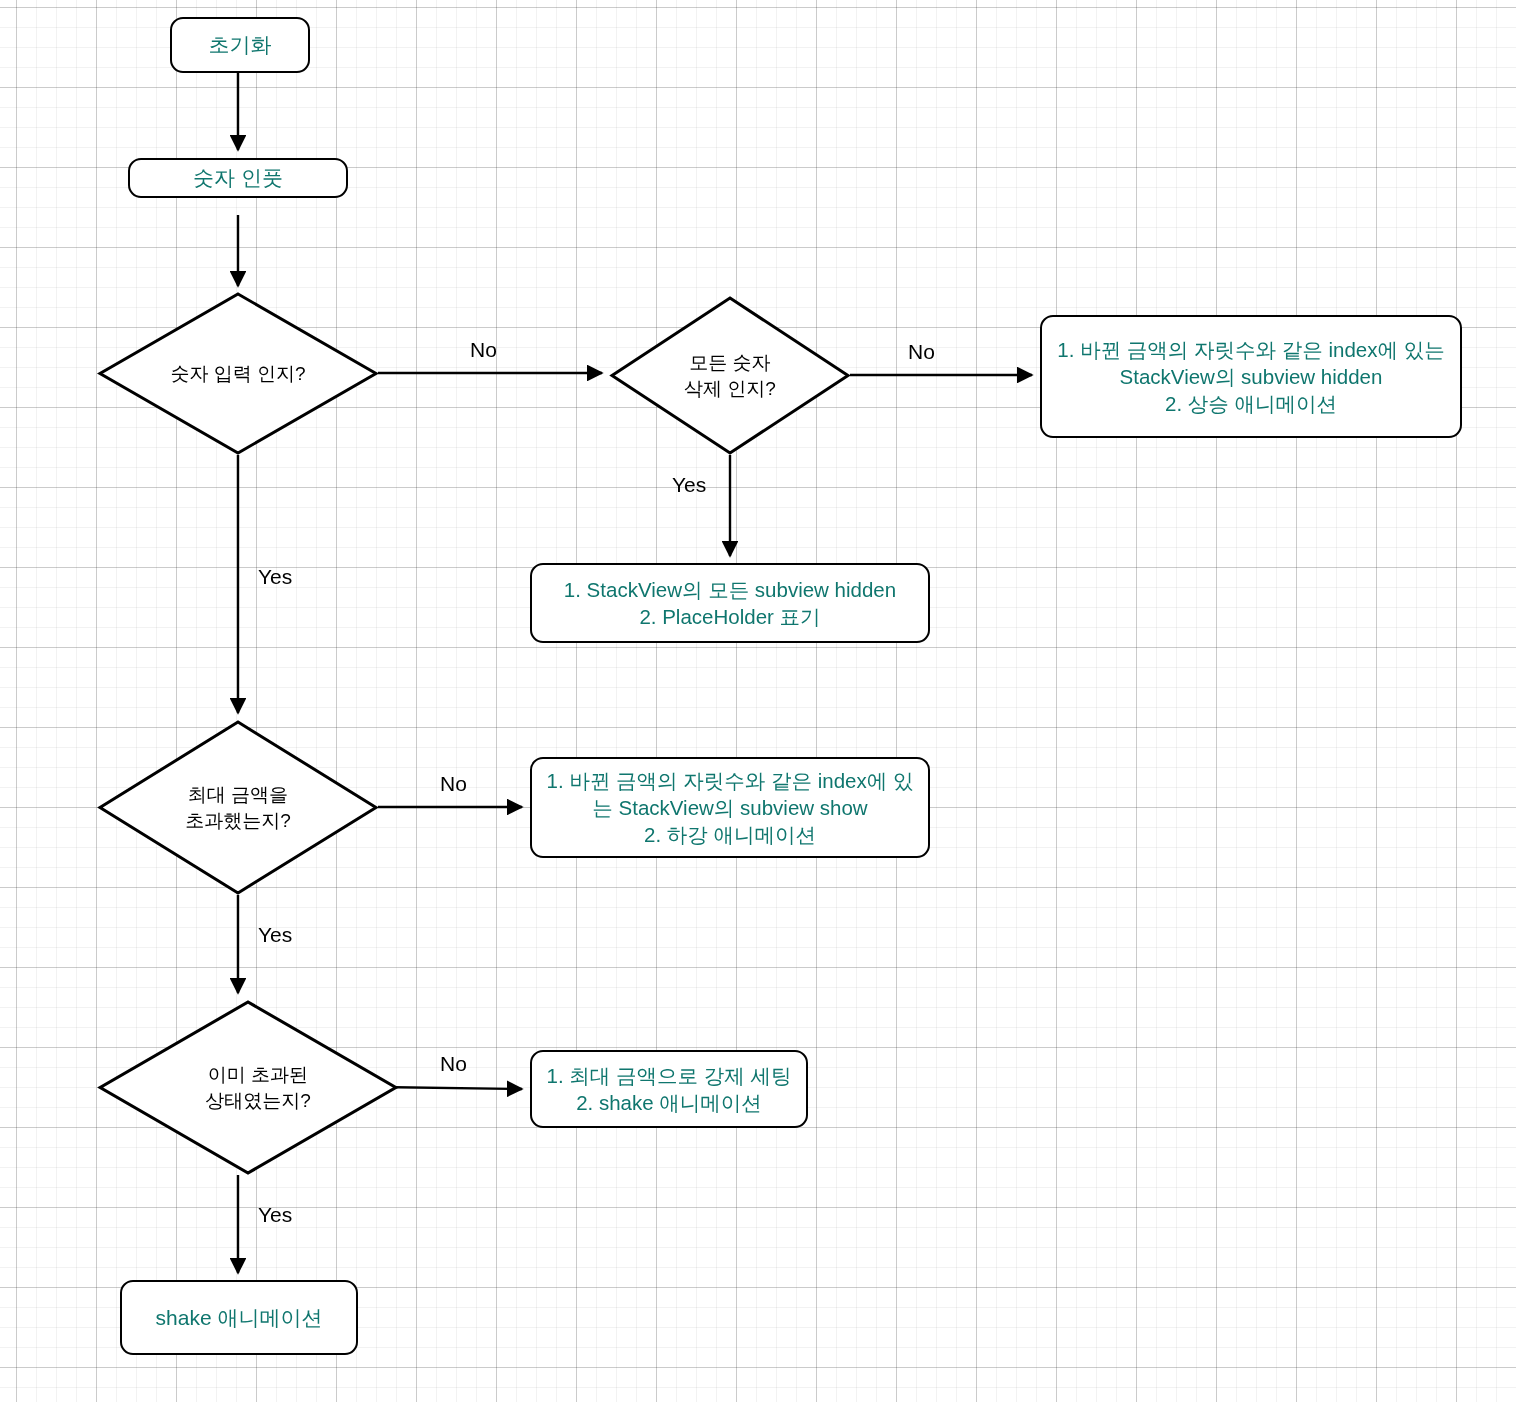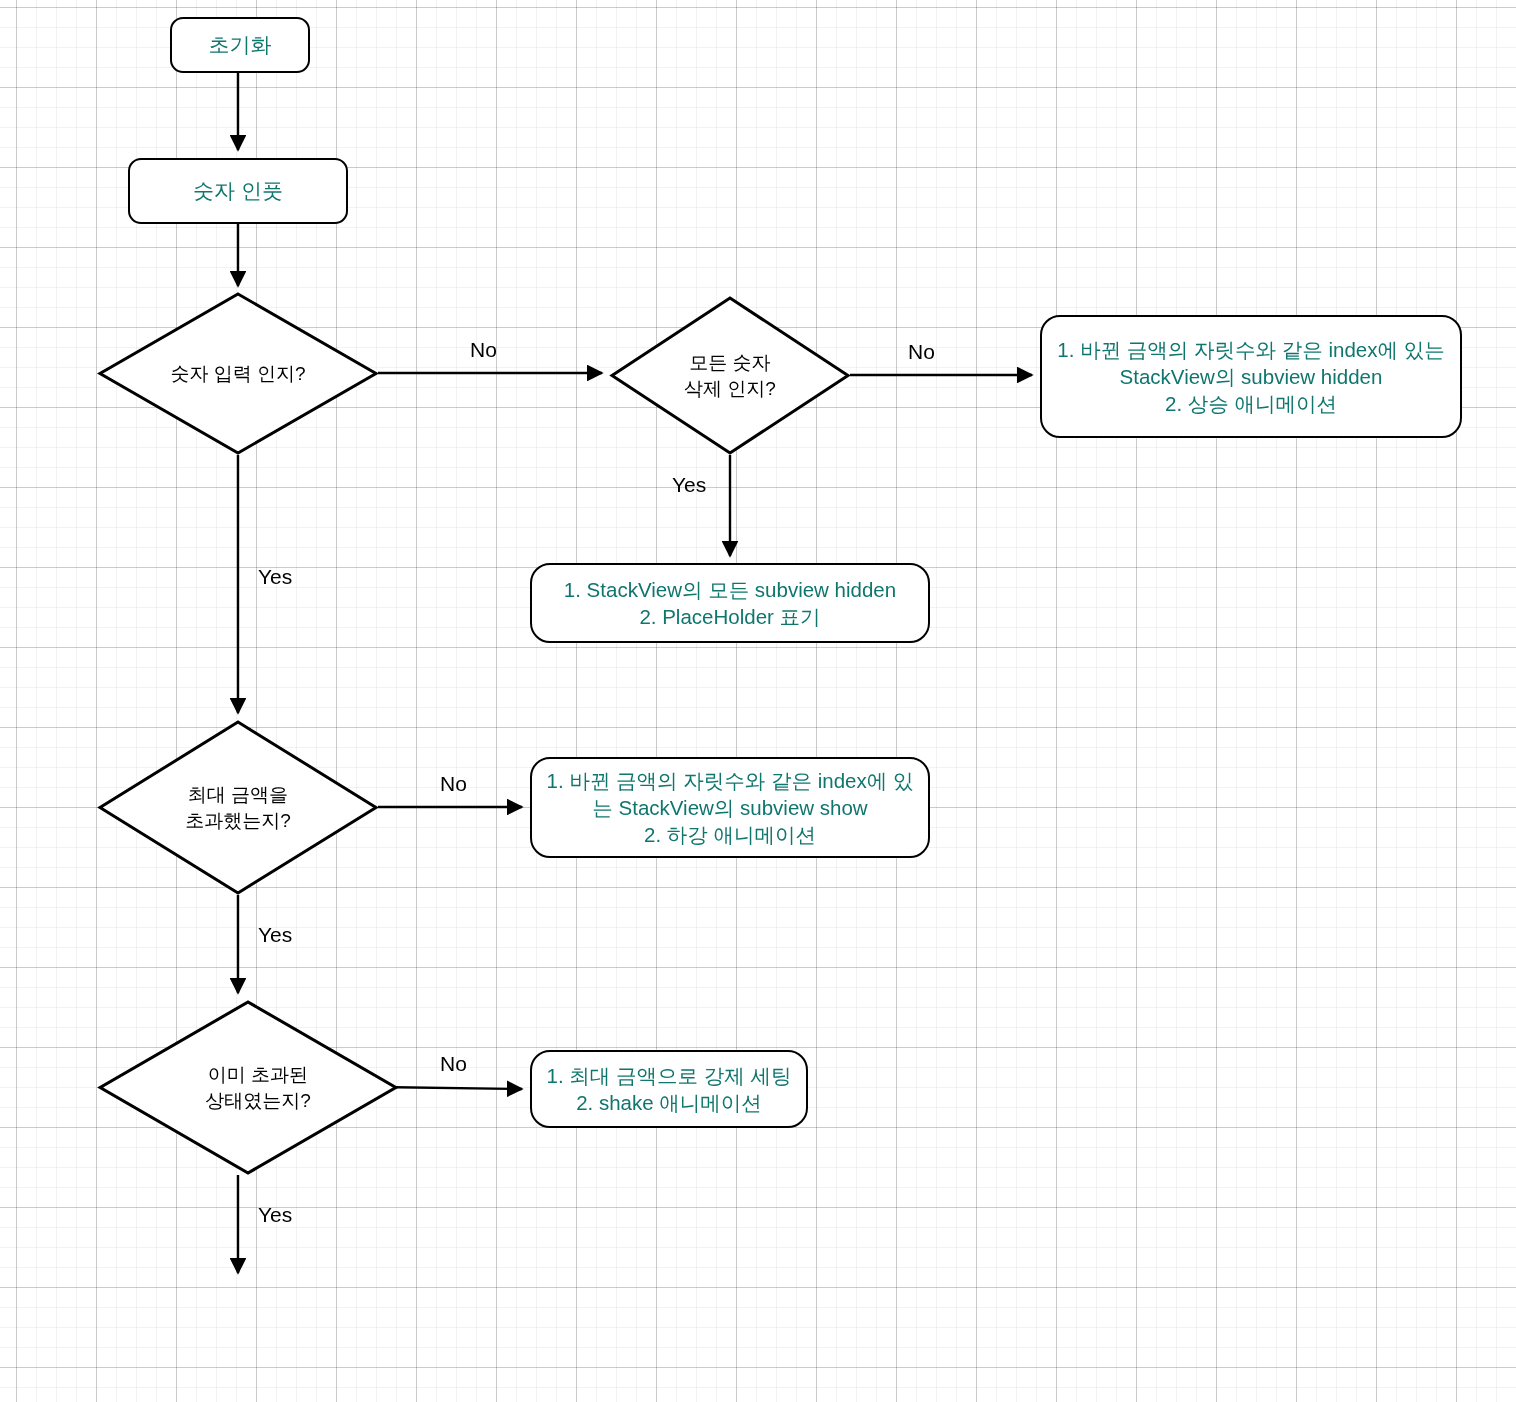--- a/index.html
+++ b/index.html
@@ -70,21 +70,21 @@
   }
   .edge-label {
     position: absolute;
     color: #000000;
     white-space: nowrap;
     font-size: 21px;
   }
   .fs-start { font-size: 21px; }
   .fs-proc  { font-size: 21px; }
   .fs-dia   { font-size: 19px; }
-  .fs-box   { font-size: 20.5px; border-radius: 20px; }
+  .fs-box   { font-size: 20.5px; }
 </style>
 </head>
 <body>
 
 <div id="canvas">
 
   <svg id="edges" viewBox="0 0 1516 1402">
     <defs>
       <marker id="arrow" viewBox="0 0 10 10" refX="9" refY="5" markerWidth="7" markerHeight="7" orient="auto-start-reverse">
         <path d="M 0 0 L 10 5 L 0 10 z" fill="#000000"></path>
@@ -111,21 +111,21 @@
       <path d="M 378 1087 L 522 1089"></path>
        shake animation --&gt;
       <path d="M 238 1175 L 238 1273"></path>
     </g>
   </svg>
 
   <div class="node rbox fs-start" style="left:170px; top:17px; width:140px; height:56px;">
     <span>초기화</span>
   </div>
 
-  <div class="node rbox fs-proc" style="left:128px; top:158px; width:220px; height:66px;">
+  <div class="node rbox fs-proc" style="left:128px; top:158px; width:220px; height:40px;">
     <span>숫자 인풋</span>
   </div>
 
   <div class="diamond-wrap" style="left:610px; top:296px; width:240px; height:159px;">
     <svg viewBox="0 0 240 159" preserveAspectRatio="none">
       <polygon points="120,2 238,79.5 120,157 2,79.5" fill="#ffffff" stroke="#000000" stroke-width="3"></polygon>
     </svg>
     <div class="diamond-label fs-dia">모든 숫자
 삭제 인지?</div>
   </div>
@@ -168,20 +168,23 @@
     </svg>
     <div class="diamond-label fs-dia">이미 초과된
 상태였는지?</div>
   </div>
 
   <div class="node rbox fs-box" style="left:530px; top:1050px; width:278px; height:78px;">
     <span>1. 최대 금액으로 강제 세팅
 2. shake 애니메이션</span>
   </div>
 
+  <div class="node rbox fs-proc" style="left:120px; top:1280px; width:238px; height:75px;">
+    <span>shake 애니메이션</span>
+  </div>
 
   <div class="edge-label" style="left:470px; top:338px;">No</div>
 
   <div class="edge-label" style="left:258px; top:565px;">Yes</div>
 
   <div class="edge-label" style="left:908px; top:340px;">No</div>
 
   <div class="edge-label" style="left:672px; top:473px;">Yes</div>
 
   <div class="edge-label" style="left:440px; top:772px;">No</div>

